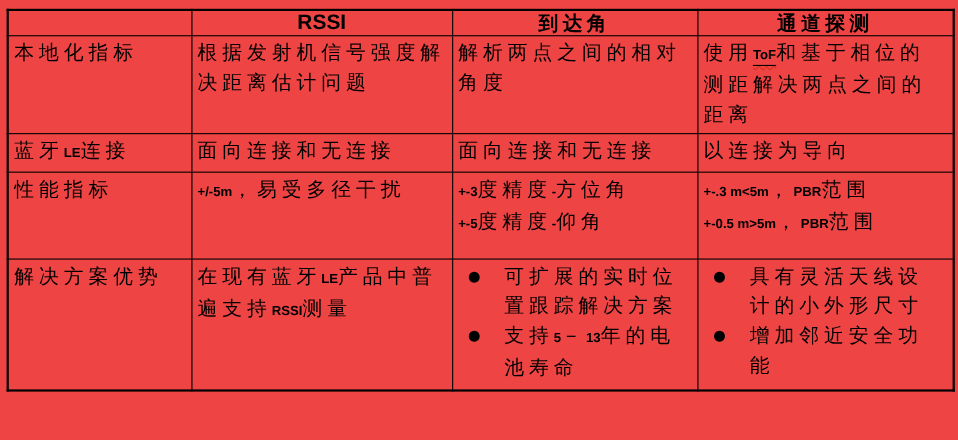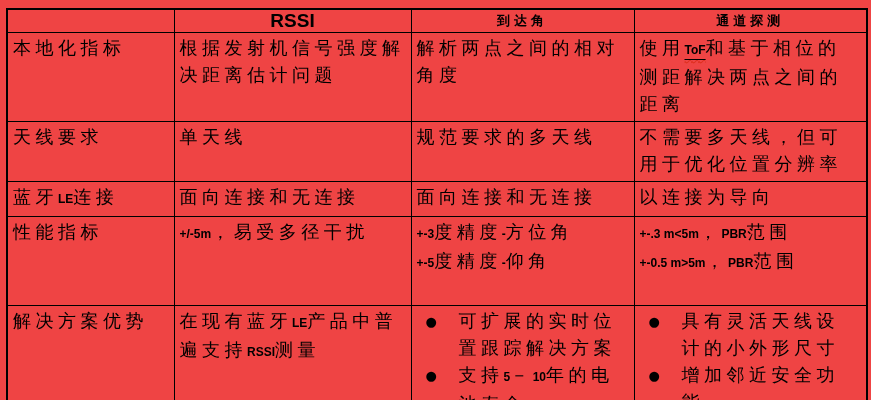--- a/index.html
+++ b/index.html
@@ -24,21 +24,21 @@
   }
   th, td {
     border: 1px solid #000;
     vertical-align: top;
     padding: 2px 5px 3px 5px;
     color: #000;
     overflow: hidden;
   }
   th {
     height: 22px;
-    font-size: 13px;
+    font-size: 18px;
     font-weight: bold;
     letter-spacing: 4px;
     line-height: 22px;
     text-align: center;
     padding: 0 4px;
     white-space: nowrap;
   }
   th.th-latin {
     font-family: "Liberation Sans", sans-serif;
     letter-spacing: 0;
@@ -105,45 +105,33 @@
           <td>
             <div class="cell-line">根据发射机信号强度解决距离估计问题</div>
           </td>
           <td>
             <div class="cell-line">解析两点之间的相对角度</div>
           </td>
           <td>
             <div class="cell-line">使用<span class="lat spell"><span class="spell-inner">ToF</span></span>和基于相位的测距解决两点之间的距离</div>
           </td>
         </tr>
-        <tr style="height: 54px;">
-          <td>天线要求</td>
-          <td>
-            <div class="cell-line">单天线</div>
-          </td>
-          <td>
-            <div class="cell-line">规范要求的多天线</div>
-          </td>
-          <td>
-            <div class="cell-line">不需要多天线，但可用于优化位置分辨率</div>
-          </td>
-        </tr>
         <tr style="height: 28px;">
           <td>蓝牙<span class="lat">LE</span>连接</td>
           <td>
             <div class="cell-line">面向连接和无连接</div>
           </td>
           <td>
             <div class="cell-line">面向连接和无连接</div>
           </td>
           <td>
             <div class="cell-line">以连接为导向</div>
           </td>
         </tr>
-        <tr style="height: 89px;">
+        <tr style="height: 79px;">
           <td>性能指标</td>
           <td>
             <div class="cell-line"><span class="lat">+/-5m</span>，易受多径干扰</div>
           </td>
           <td>
             <div class="cell-line"><span class="lat">+-3</span>度精度<span class="lat">-</span>方位角</div>
             <div class="cell-line"><span class="lat">+-5</span>度精度<span class="lat">-</span>仰角</div>
           </td>
           <td>
             <div class="cell-line"><span class="lat">+-.3 m&lt;5m</span>，<span class="lat">PBR</span>范围</div>
@@ -151,21 +139,21 @@
           </td>
         </tr>
         <tr style="height: 119px;">
           <td>解决方案优势</td>
           <td>
             <div class="cell-line">在现有蓝牙<span class="lat">LE</span>产品中普遍支持<span class="lat">RSSI</span>测量</div>
           </td>
           <td>
             <ul class="bullets">
               <li><span class="bullet">●</span>可扩展的实时位置跟踪解决方案</li>
-              <li><span class="bullet">●</span>支持<span class="lat">5</span>－<span class="lat">10</span>年的电池寿命</li>
+              <li><span class="bullet">●</span>支持<span class="lat">5</span>－<span class="lat">13</span>年的电池寿命</li>
             </ul>
           </td>
           <td>
             <ul class="bullets">
               <li><span class="bullet">●</span>具有灵活天线设计的小外形尺寸</li>
               <li><span class="bullet">●</span>增加邻近安全功能</li>
             </ul>
           </td>
         </tr>
       </tbody>

